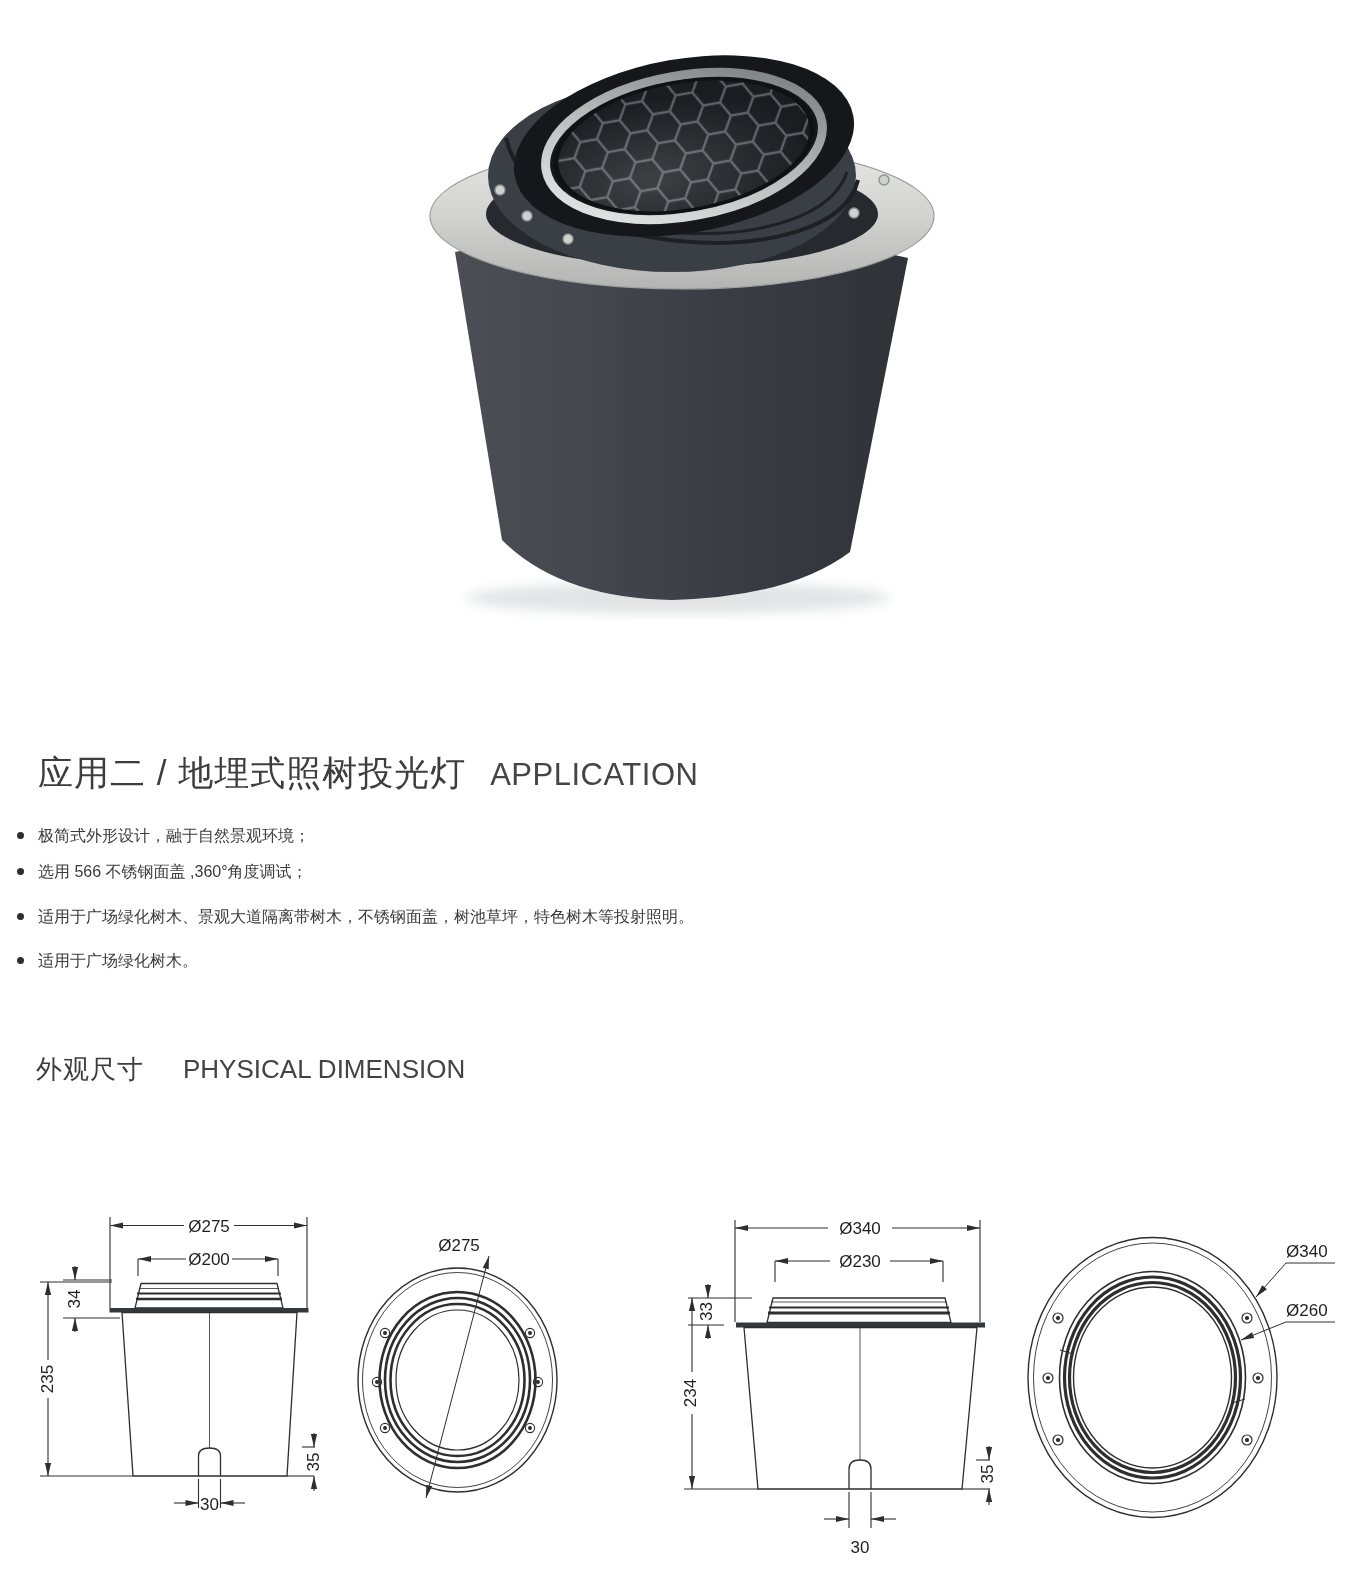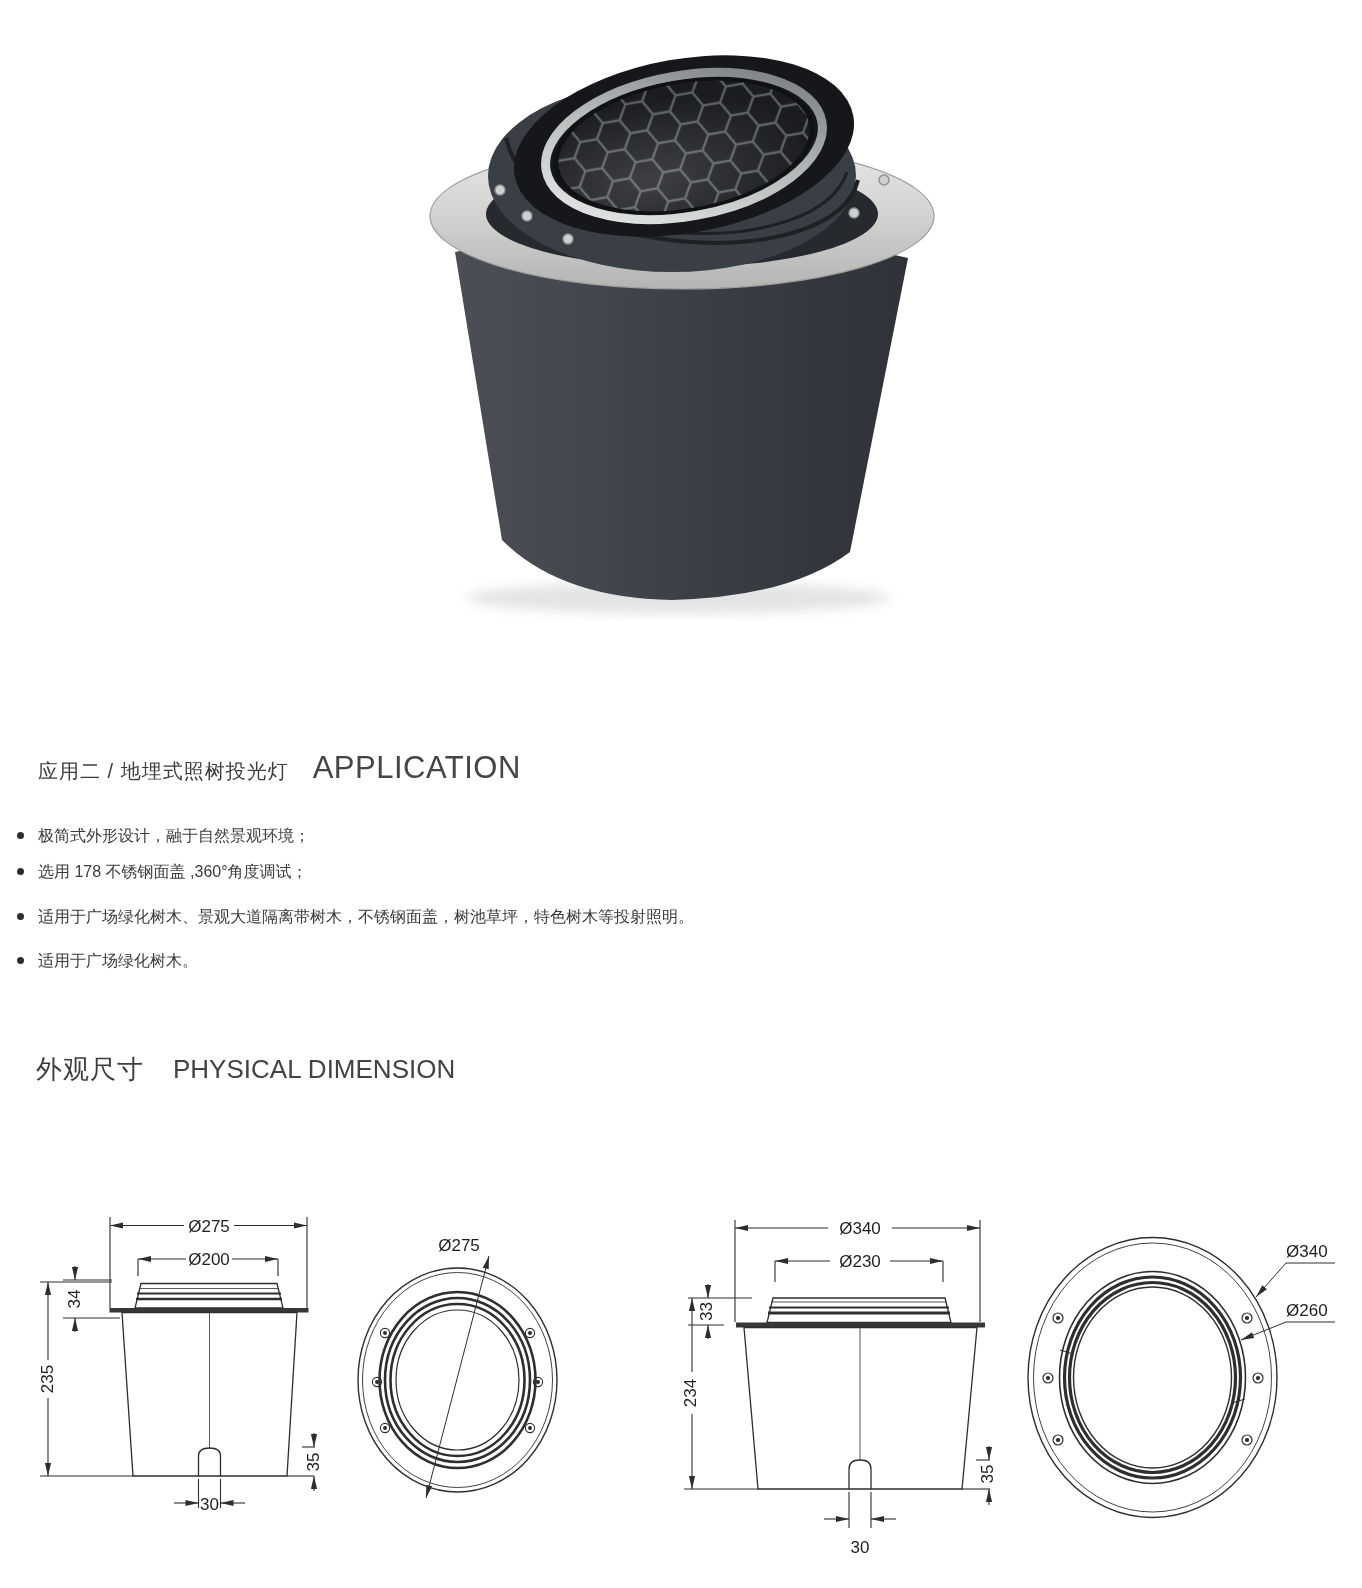--- a/index.html
+++ b/index.html
@@ -9,36 +9,36 @@
     background:#ffffff;
     font-family:"Liberation Sans","DejaVu Sans",sans-serif;
     overflow:hidden;
   }
   .photo-svg{position:absolute;left:395px;top:40px;width:580px;height:580px;}
   .app-title{
     position:absolute;left:38px;top:750px;
     display:flex;align-items:baseline;
     color:#3d3d3d;white-space:nowrap;
   }
-  .app-title .zh{font-size:20px;letter-spacing:1px;text-align:right;}
+  .app-title .zh{font-size:35px;letter-spacing:1px;text-align:right;}
   .app-title .en{font-size:31px;margin-left:24px;letter-spacing:0.5px;color:#454545;}
   .bullet-row{
     position:absolute;left:17px;display:flex;align-items:flex-start;
     color:#3b3b3b;font-size:16px;line-height:22px;white-space:nowrap;
   }
   .bullet-row .dot{
     width:7px;height:7px;border-radius:50%;background:#2e2e2e;
     margin-top:7px;margin-right:14px;flex:0 0 auto;
   }
   .dim-title{
     position:absolute;left:36px;top:1052px;
     display:flex;align-items:baseline;color:#3d3d3d;white-space:nowrap;gap:24px;
   }
   .dim-title .zh{font-size:26px;letter-spacing:1px;}
-  .dim-title .en{font-size:26px;margin-left:5px;color:#434343;}
+  .dim-title .en{font-size:26px;margin-left:15px;color:#434343;}
   .drawings-svg{position:absolute;left:0;top:1180px;width:1362px;height:408px;}
   svg text{font-family:"Liberation Sans","DejaVu Sans",sans-serif;}
   .dimtxt{font-size:17px;fill:#1f1f1f;}
 </style>
 </head>
 <body>
 
 <div class="page">
 
   <svg class="photo-svg" viewBox="395 40 580 580">
@@ -112,21 +112,21 @@
     <span class="zh">应用二 / 地埋式照树投光灯</span>
     <span class="en">APPLICATION</span>
   </div>
 
   <div class="bullet-row" style="top:825px">
     <span class="dot"></span>
     <span>极简式外形设计，融于自然景观环境；</span>
   </div>
   <div class="bullet-row" style="top:861px">
     <span class="dot"></span>
-    <span>选用 178 不锈钢面盖 ,360°角度调试；</span>
+    <span>选用 566 不锈钢面盖 ,360°角度调试；</span>
   </div>
   <div class="bullet-row" style="top:906px">
     <span class="dot"></span>
     <span>适用于广场绿化树木、景观大道隔离带树木，不锈钢面盖，树池草坪，特色树木等投射照明。</span>
   </div>
   <div class="bullet-row" style="top:950px">
     <span class="dot"></span>
     <span>适用于广场绿化树木。</span>
   </div>
 

